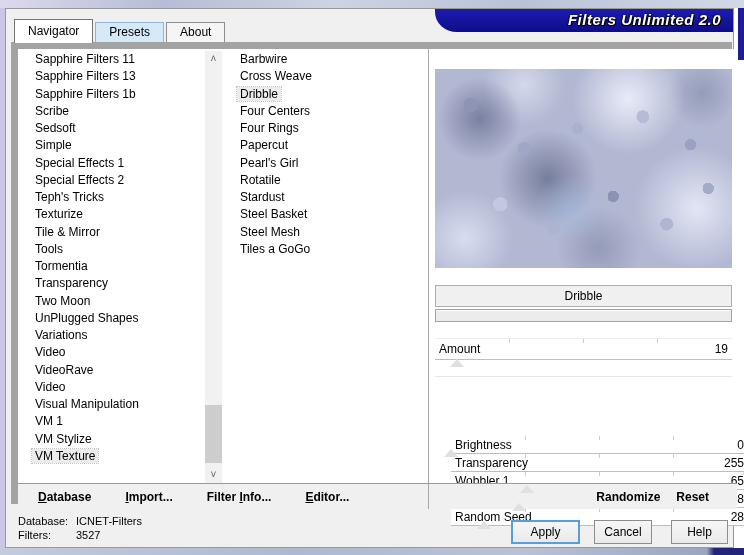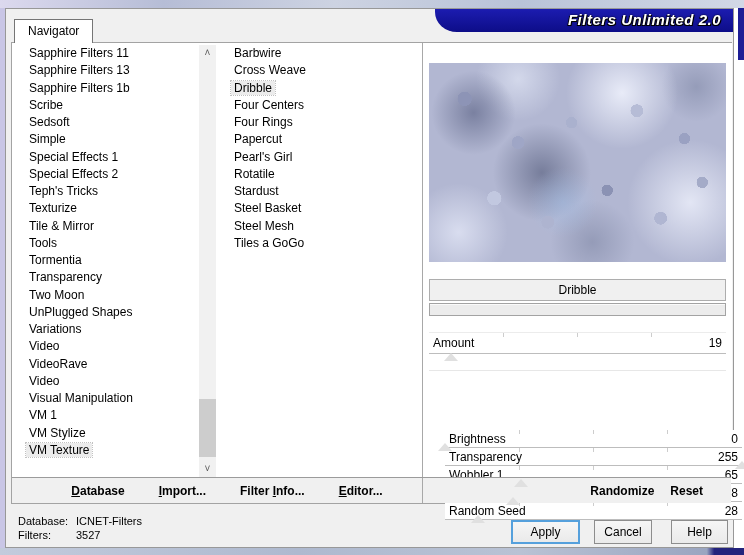--- a/index.html
+++ b/index.html
@@ -17,29 +17,29 @@
   
   .dialog{position:absolute;left:5px;top:8px;width:729px;height:540px;box-sizing:border-box;
           background:#f0f0f0;border:1px solid #989898;}
 
   .banner{position:absolute;left:429px;top:0;width:298px;height:23px;box-sizing:border-box;
           background:linear-gradient(180deg,#1c1cb0,#0d0d88);border-bottom-left-radius:22px 20px;
           color:#fff;font-style:italic;font-weight:bold;font-size:15px;letter-spacing:.5px;
           text-align:right;line-height:22px;padding-right:12px;
           text-shadow:1px 1px 0 #000, -1px 1px 0 #000, 0 0 2px #000;}
 
-  .tabs{position:absolute;left:8px;top:10px;height:24px;display:flex;align-items:flex-start;flex-direction:column;}
+  .tabs{position:absolute;left:8px;top:10px;height:24px;display:flex;align-items:flex-start;}
   .tab{box-sizing:border-box;height:36px;margin-top:3px;padding:0 13px;font-size:12px;line-height:19px;
        background:#f5f5f5;border:1px solid #8e8e8e;border-bottom:none;margin-left:2px;}
   .tab.active{background:#fff;height:24px;margin-top:0;line-height:23px;z-index:3;position:relative;
        border-color:#757575;margin-left:0;}
   .tab.hoverish{background:#d6e9f8;border-color:#8db6d8;}
 
   .contentbox{position:absolute;left:5px;top:33px;width:721px;height:462px;box-sizing:border-box;
-              border:1px solid #a3a3a3;background:#fff;}
+              border:7px solid #a3a3a3;background:#fff;}
 
   
   .leftlist{position:absolute;left:0;top:2px;width:187px;height:432px;overflow:hidden;}
   .midlist{position:absolute;left:204px;top:2px;width:205px;height:432px;overflow:hidden;}
   .li{height:17.25px;line-height:17.25px;font-size:12px;padding-left:14px;white-space:nowrap;}
   .midlist .li{padding-left:15px;}
   .litxt{padding:0 3px;}
   .li.selected .litxt{background:#ececec;outline:1px dotted #c2c2c2;}
 
   
@@ -88,21 +88,21 @@
   .sep368{position:absolute;left:6px;top:327px;width:297px;height:1px;background:#e7e7e7;}
   .params{position:absolute;left:22px;top:343px;width:297px;margin-top:44px;}
   .params .srow{height:18px;}
   .thumb{position:absolute;top:13px;width:0;height:0;z-index:2;
          border-left:7px solid transparent;border-right:7px solid transparent;border-bottom:8px solid #e0e0e0;}
   .amountrow .thumb{top:20px;}
 
   
   .toolbar{position:absolute;left:0;top:434px;width:719px;height:25px;background:#f0f0f0;
            border-top:1px solid #9b9b9b;display:flex;align-items:center;}
-  .toolbar-left{width:410px;display:flex;align-items:center;gap:34px;padding-left:20px;box-sizing:border-box;justify-content:center;}
+  .toolbar-left{width:410px;display:flex;align-items:center;gap:34px;padding-left:20px;box-sizing:border-box;}
   .toolbar-right{flex:1;height:100%;display:flex;align-items:center;justify-content:flex-end;gap:16px;
                  padding-right:28px;border-left:1px solid #a8a8a8;box-sizing:border-box;}
   .flatbtn{background:none;border:none;padding:0;margin:0;font-family:inherit;font-size:12px;
            font-weight:bold;color:#000;white-space:nowrap;cursor:default;}
   .mn{text-decoration:underline;}
 
   
   .status{position:absolute;left:12px;top:505px;font-size:11px;line-height:14px;
           display:grid;grid-template-columns:58px auto;}
   .btn{position:absolute;top:511px;height:24px;box-sizing:border-box;font-size:12px;text-align:center;

